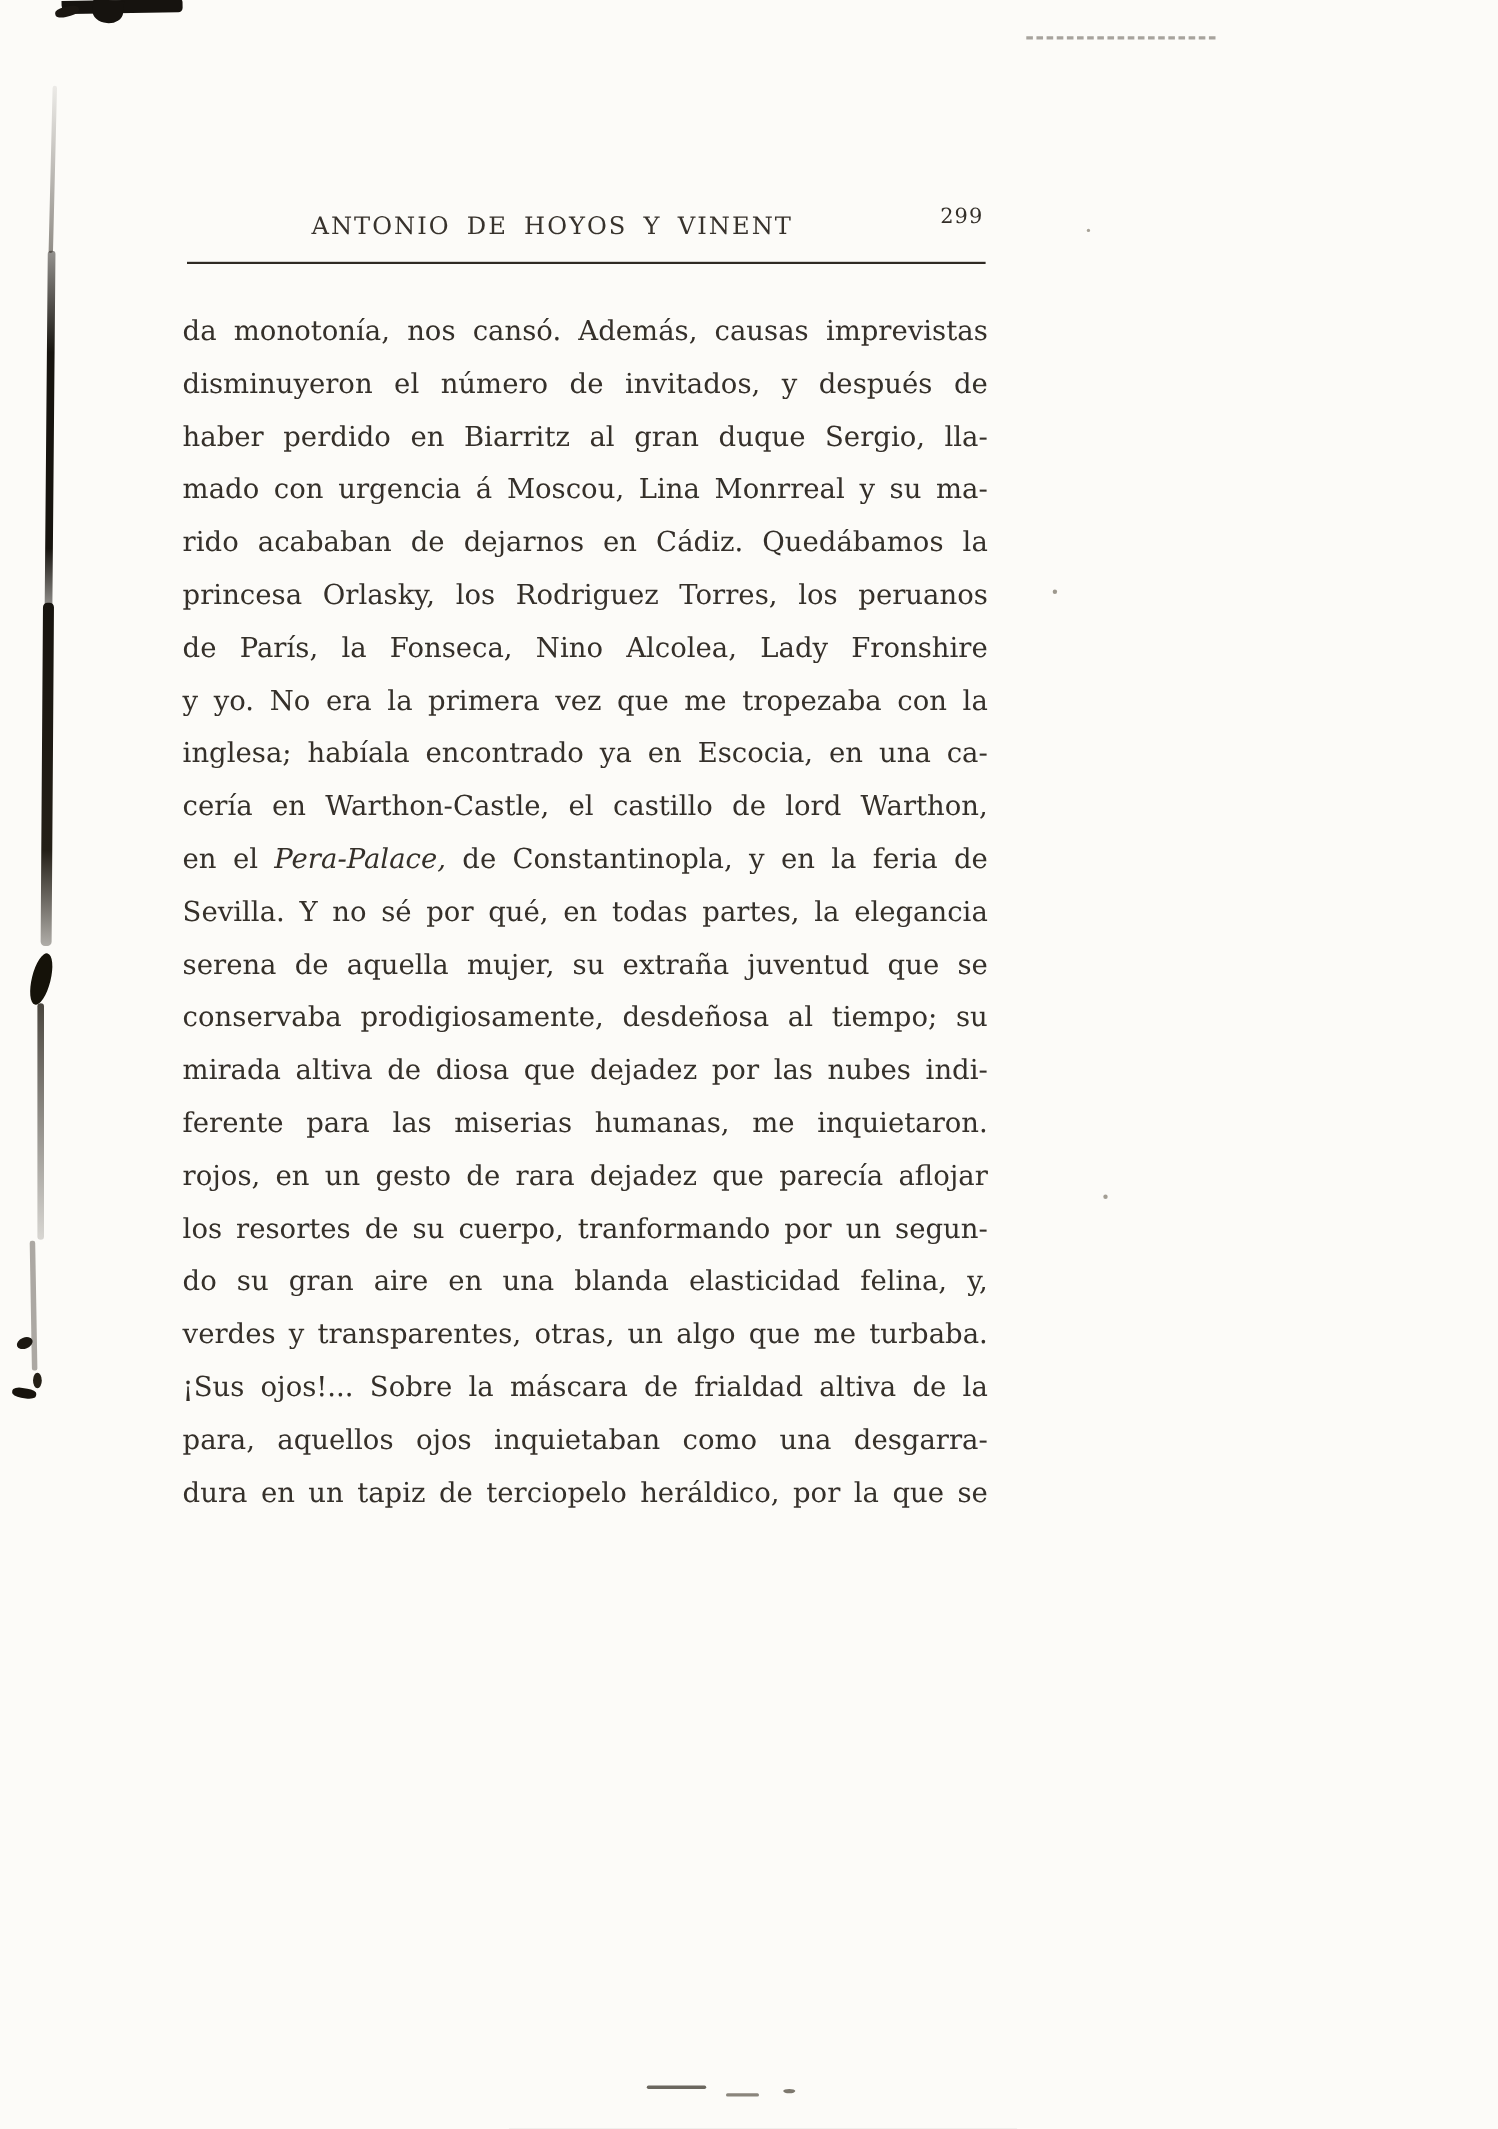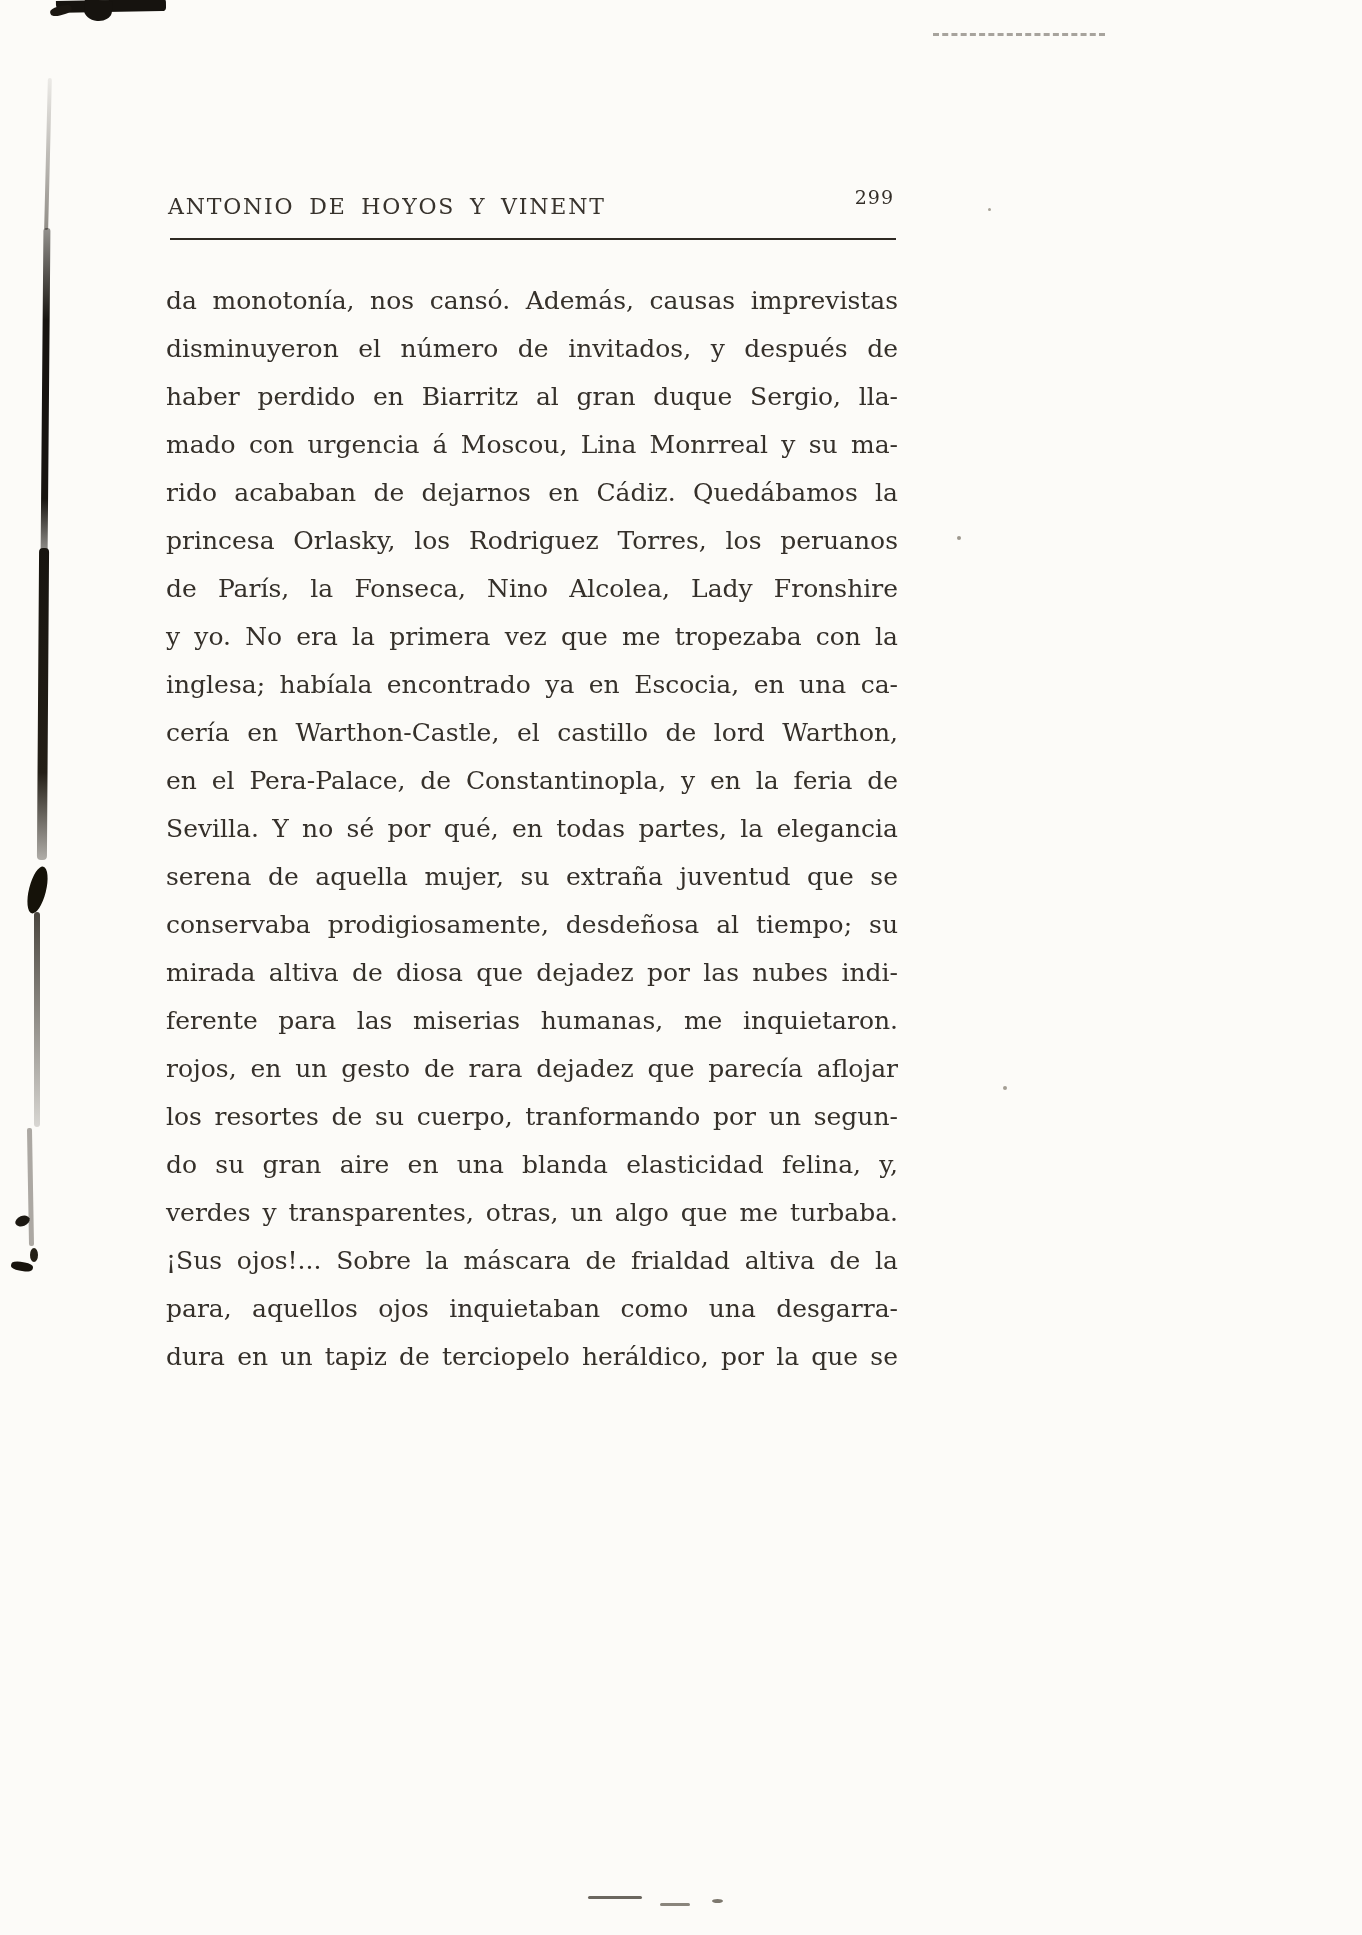--- a/index.html
+++ b/index.html
@@ -19,21 +19,21 @@
     position: absolute;
     left: 168px;
     top: 186px;
     width: 728px;
     height: 42px;
   }
   .running-title {
     position: absolute;
     left: 0; right: 60px;
     top: 8px;
-    text-align: left;
+    text-align: center;
     font-size: 22px;
     letter-spacing: 1.8px;
     word-spacing: 6px;
     color: #38332d;
   }
   .page-number {
     position: absolute;
     right: 2px;
     top: 0;
     font-size: 19px;
@@ -58,21 +58,21 @@
   }
   .text-line {
     font-size: 25px;
     line-height: 48px;
     height: 48px;
     text-align: justify;
     text-align-last: justify;
     -moz-text-align-last: justify;
     color: #35302a;
   }
-  .italic { }
+  .italic { font-style: italic; }
 
   
   .art { position: absolute; pointer-events: none; }
   .art-corner-main  { left: 56px;  top: 0;    width: 110px; height: 12px; background: #16130f; border-radius: 0 3px 4px 8px; transform: rotate(-1deg); }
   .art-corner-blob  { left: 84px;  top: 0;    width: 28px;  height: 21px; background: #16130f; border-radius: 0 0 50% 50%; transform: rotate(5deg); }
   .art-corner-tail  { left: 50px;  top: 6px;  width: 22px;  height: 9px;  background: #1b1712; border-radius: 40%; transform: rotate(-14deg); }
   .art-dash-line    { left: 933px; top: 33px; width: 172px; height: 0;    border-top: 3px dashed #928e87; opacity: .8; }
 
   .art-streak-1 { left: 46px; top: 78px;  width: 4px;  height: 152px; background: linear-gradient(to bottom, rgba(70,64,56,.15), #4a443c); opacity: .6; border-radius: 2px; transform: rotate(1.4deg); }
   .art-streak-2 { left: 42px; top: 228px; width: 7px;  height: 330px; background: linear-gradient(to bottom, rgba(22,18,14,.45), #17140f 28%, #17140f 82%, rgba(22,18,14,.4)); border-radius: 3px; transform: rotate(.5deg); }

